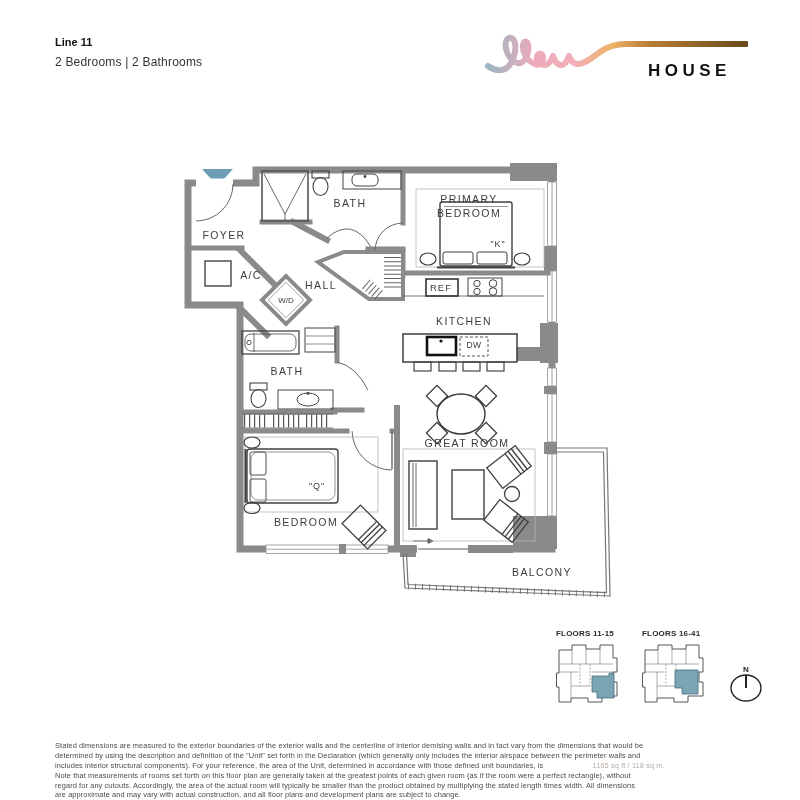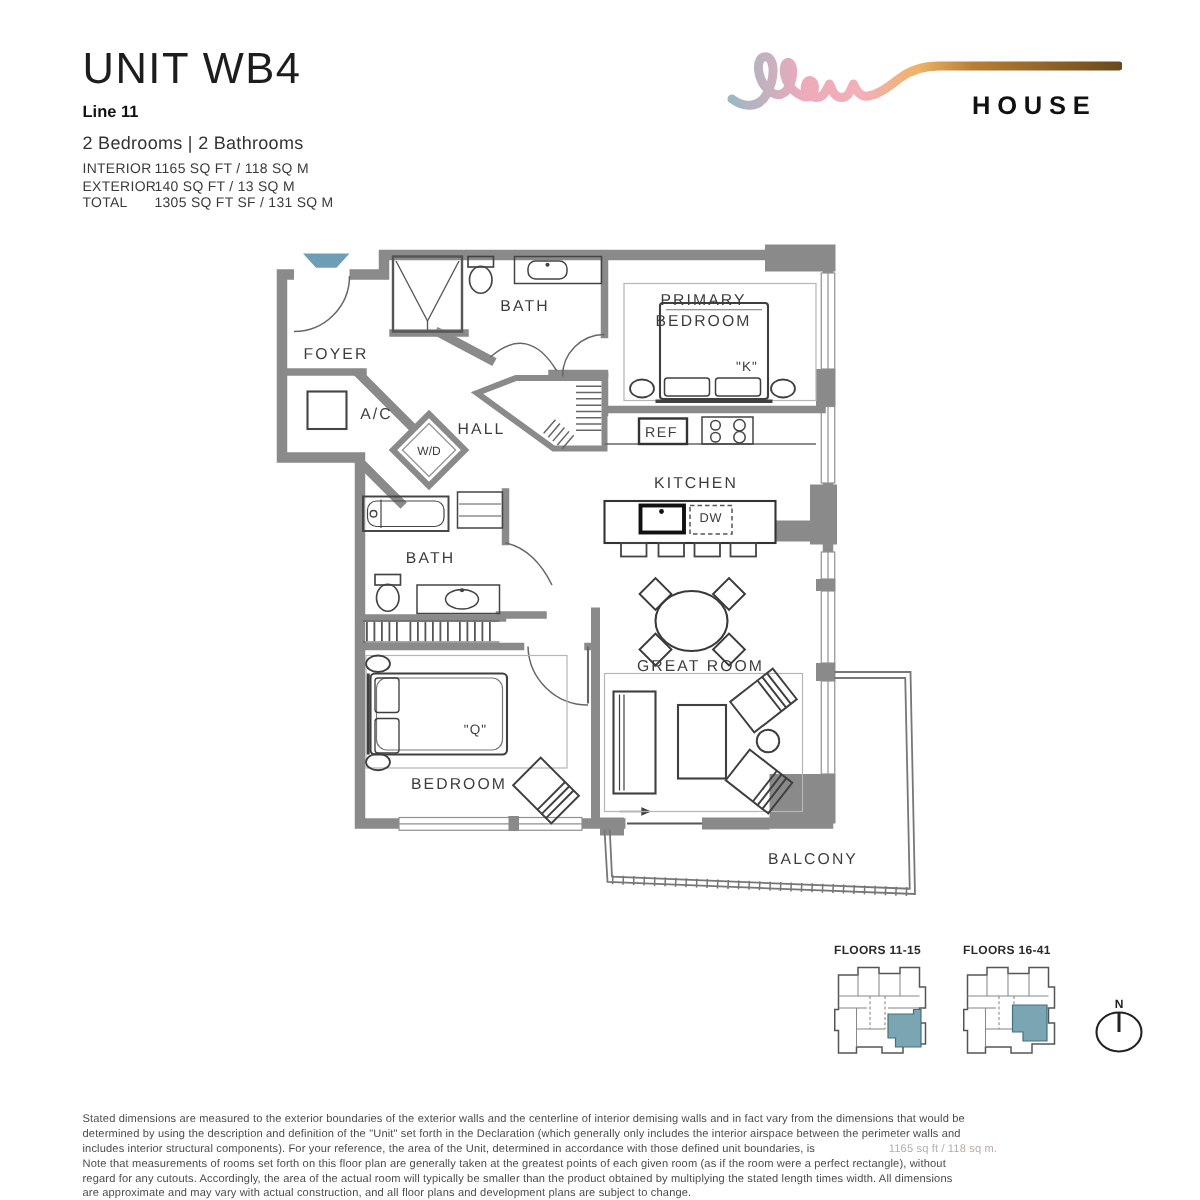--- a/index.html
+++ b/index.html
@@ -20,37 +20,22 @@
   .disclaimer{position:absolute;left:55px;top:734px;width:692px;font-size:7.4px;
               line-height:9.8px;color:#4a4a4a;white-space:pre-line;letter-spacing:.1px;}
   .disclaimer .light{color:#b7aba4;margin-left:47px;}
 </style>
 </head>
 <body>
 
 <div class="page">
 
   <div class="hdr">
-    <div class="unit-title">UNIT WB4</div>
     <div class="line-label">Line 11</div>
     <div class="config">2 Bedrooms | 2 Bathrooms</div>
-    <div class="stats">
-      <div class="stat-row">
-        <span class="stat-label">INTERIOR</span>
-        <span>1165 SQ FT /  118 SQ M</span>
-      </div>
-      <div class="stat-row">
-        <span class="stat-label">EXTERIOR</span>
-        <span>140 SQ FT /   13 SQ M</span>
-      </div>
-      <div class="stat-row">
-        <span class="stat-label">TOTAL</span>
-        <span>1305 SQ FT SF /  131 SQ M</span>
-      </div>
-    </div>
   </div>
 
   <svg class="logo" width="266" height="52" viewBox="0 0 266 52" aria-label="flow">
     <defs>
       <linearGradient id="flowgrad" x1="0" y1="0" x2="1" y2="0">
         <stop offset="0" stop-color="#9db8c2"></stop>
         <stop offset="0.18" stop-color="#edaabb"></stop>
         <stop offset="0.34" stop-color="#f2b0b8"></stop>
         <stop offset="0.48" stop-color="#eeb367"></stop>
         <stop offset="0.62" stop-color="#b97f35"></stop>

